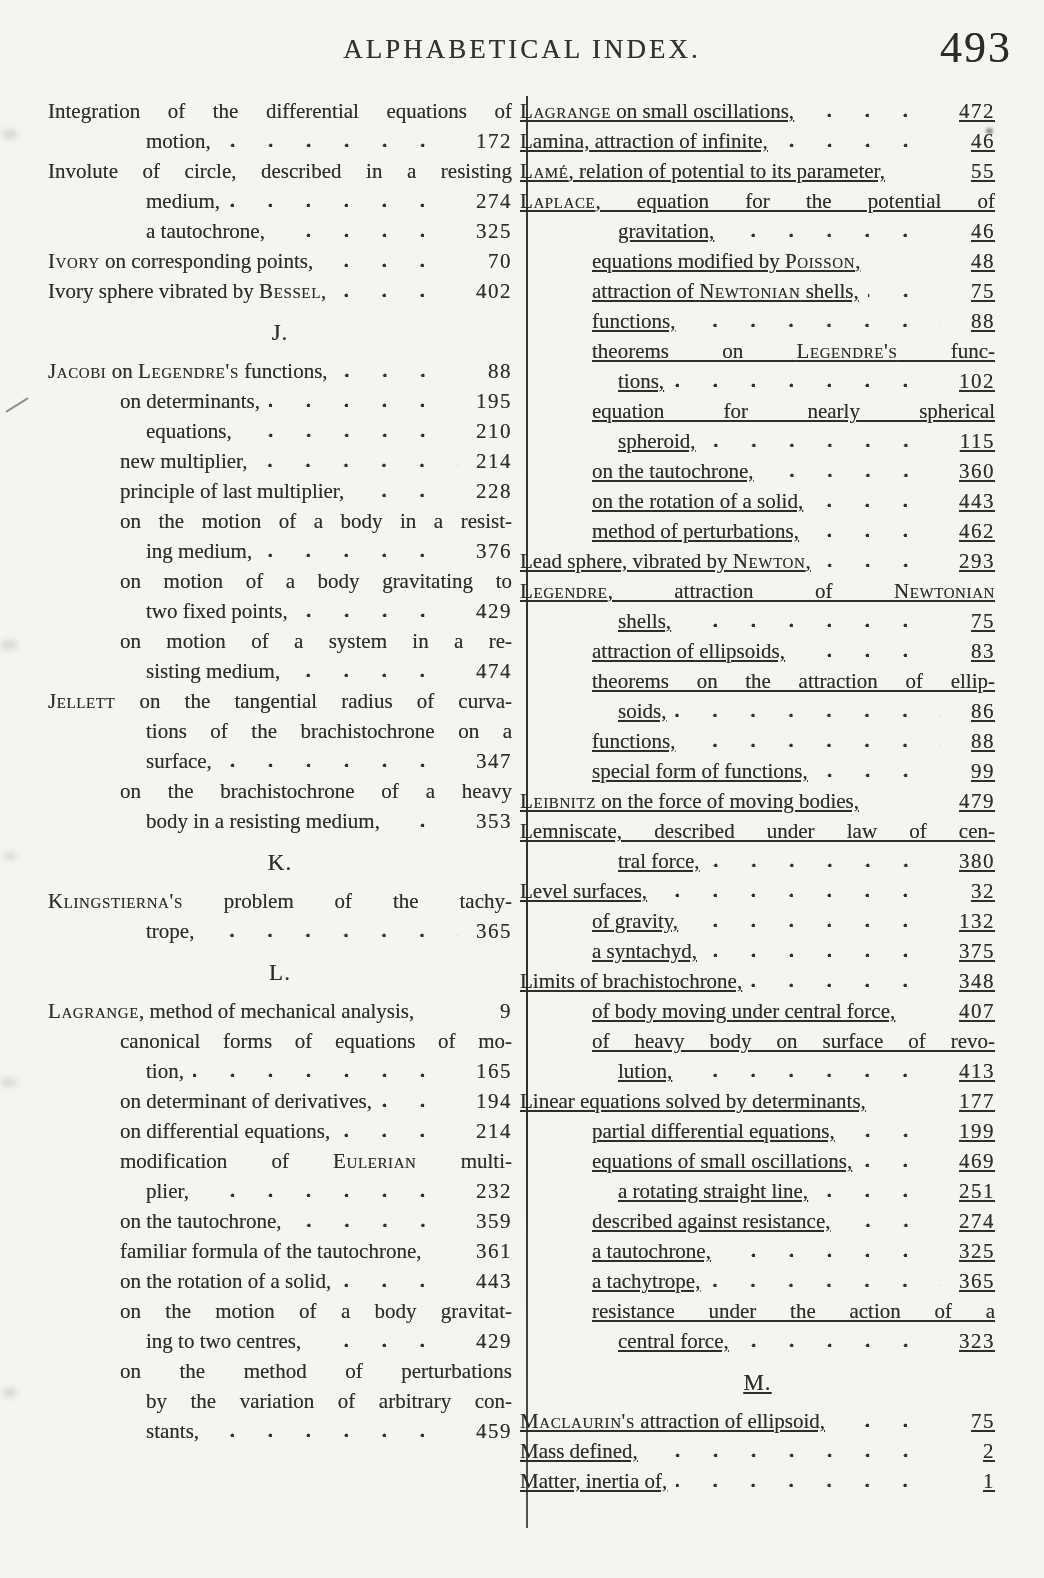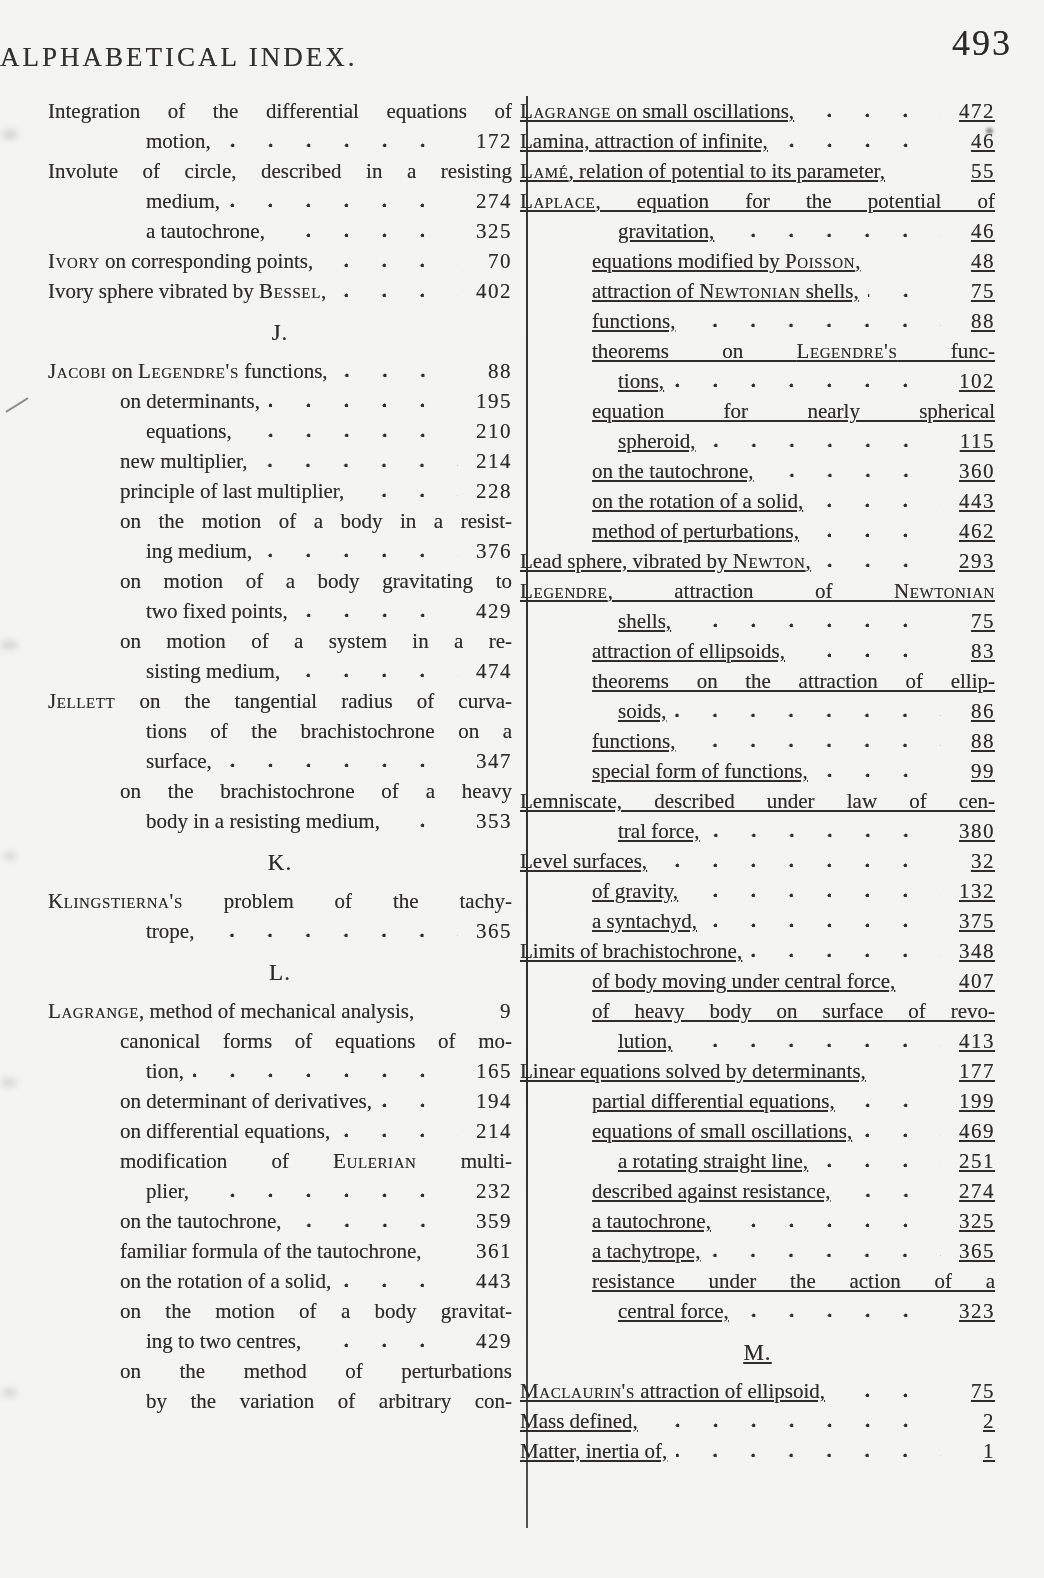--- a/index.html
+++ b/index.html
@@ -11,27 +11,27 @@
   .page{
     position:relative;width:1044px;height:1578px;overflow:hidden;
     background:
       radial-gradient(ellipse at 50% 42%, rgba(255,255,255,.9) 0%, rgba(255,255,255,0) 60%),
       linear-gradient(90deg,#ececе8 0%,#f6f6f3 4%,#f7f7f4 96%,#eeeeea 100%),
       #f4f4f1;
     color:#2e2d2b;
   }
   
   .header-title{
-    position:absolute;top:42px;left:0;width:100%;
-    font-size:27px;letter-spacing:3px;
+    position:absolute;top:34px;left:0;width:100%;
+    text-align:center;font-size:27px;letter-spacing:3px;
     color:#333230;text-shadow:0 0 .6px rgba(51,50,48,.65);
   }
   .page-number{
     position:absolute;top:22px;right:32px;
-    font-size:36px;letter-spacing:2px;color:#2c2b29;
+    font-size:44px;letter-spacing:2px;color:#2c2b29;
     text-shadow:0 0 .6px rgba(44,43,41,.6);
   }
   
   .columns{position:absolute;top:96px;left:48px;width:962px;}
   .col{position:absolute;top:0;}
   .col-left{left:0;width:464px;}
   .col-right{left:472px;width:475px;text-decoration:underline;}
   .col-divider{
     position:absolute;top:96px;left:526px;width:2px;height:1432px;
     background:linear-gradient(#3a3936,#2f2e2b 70%,#55534f);
@@ -247,20 +247,25 @@
             <span class="t"><span>ing to two centres,</span></span>
             <span class="dots"></span>
             <span class="pg">429</span>
           </div>
           <div class="line i1">
             <span class="t fill"><span>on the method of perturbations</span></span>
           </div>
           <div class="line i2">
             <span class="t fill"><span>by the variation of arbitrary con-</span></span>
           </div>
+          <div class="line i2">
+            <span class="t"><span>stants,</span></span>
+            <span class="dots"></span>
+            <span class="pg">459</span>
+          </div>
         </div>
       </div>
     <div class="col col-right" id="col-1">
         <div>
           <div class="line">
             <span class="t"><span class="sc">Lagrange</span><span> on small oscillations,</span></span>
             <span class="dots"></span>
             <span class="pg">472</span>
           </div>
           <div class="line">
@@ -355,20 +360,25 @@
           </div>
           <div class="line i1">
             <span class="t"><span>functions,</span></span>
             <span class="dots"></span>
             <span class="pg">88</span>
           </div>
           <div class="line i1">
             <span class="t"><span>special form of functions,</span></span>
             <span class="dots"></span>
             <span class="pg">99</span>
+          </div>
+          <div class="line">
+            <span class="t"><span class="sc">Leibnitz</span><span> on the force of moving bodies,</span></span>
+            <span class="dots none"></span>
+            <span class="pg">479</span>
           </div>
           <div class="line">
             <span class="t fill"><span>Lemniscate, described under law of cen-</span></span>
           </div>
           <div class="line i2">
             <span class="t"><span>tral force,</span></span>
             <span class="dots"></span>
             <span class="pg">380</span>
           </div>
           <div class="line">

